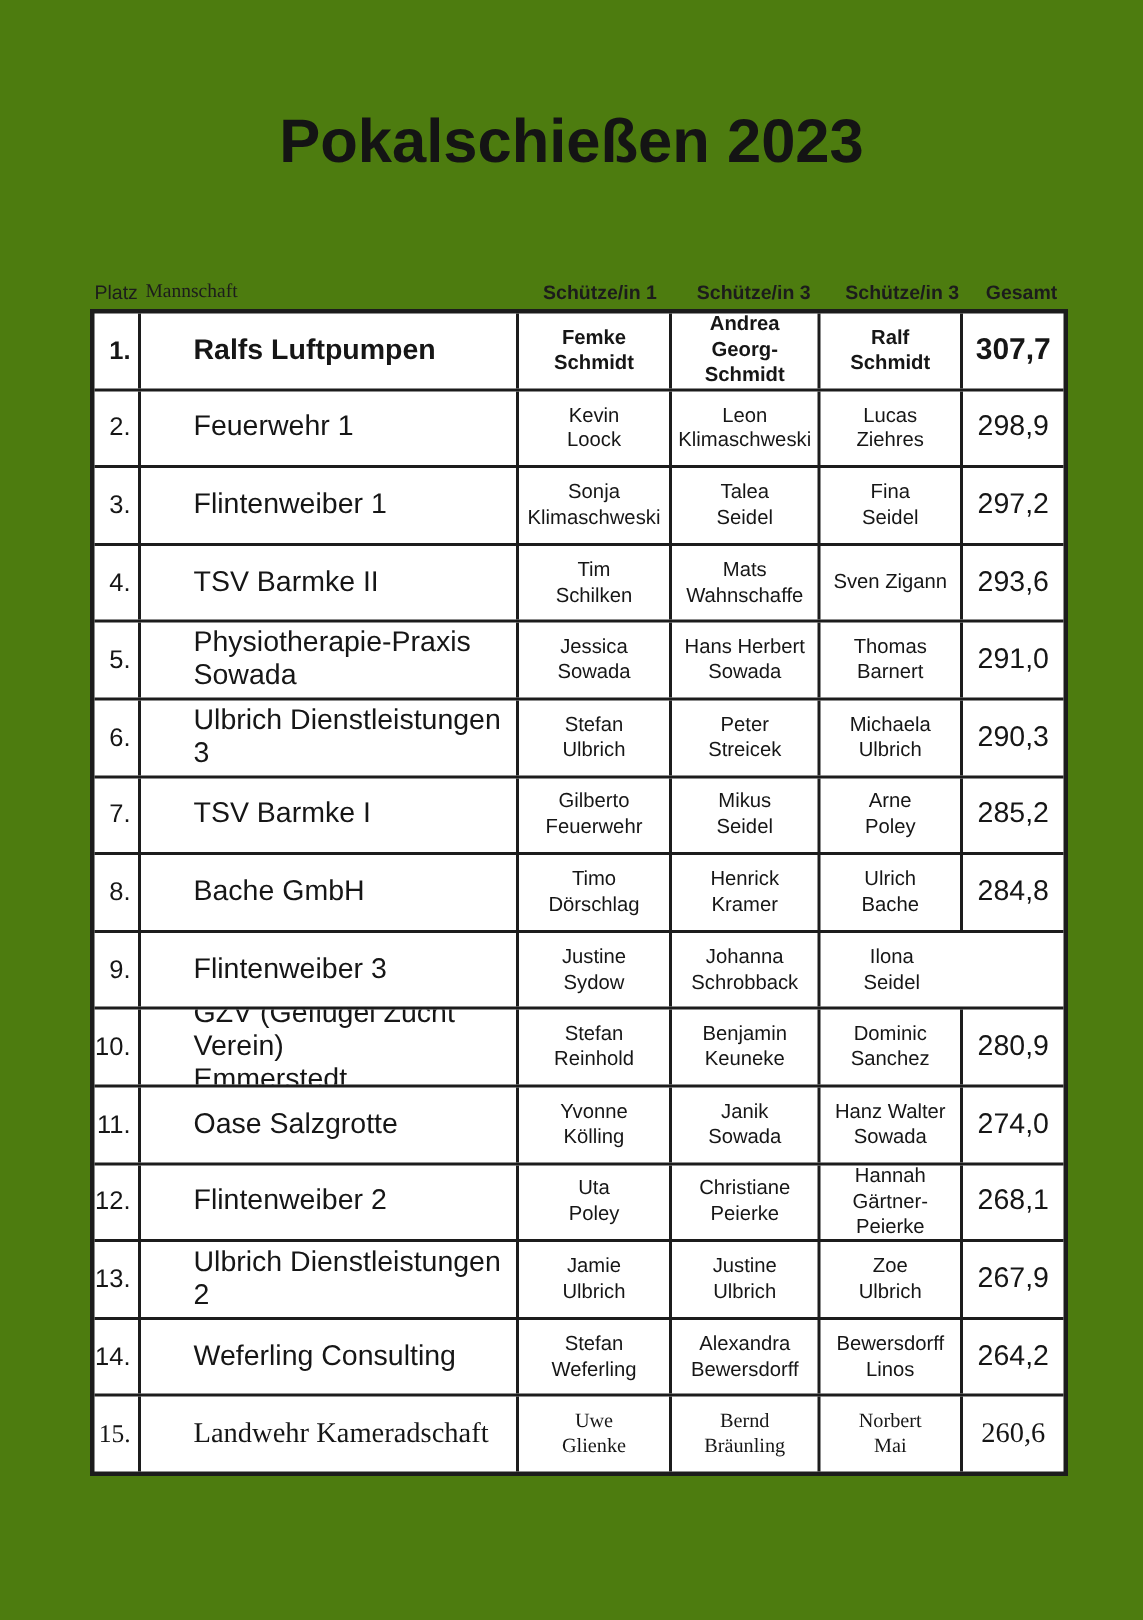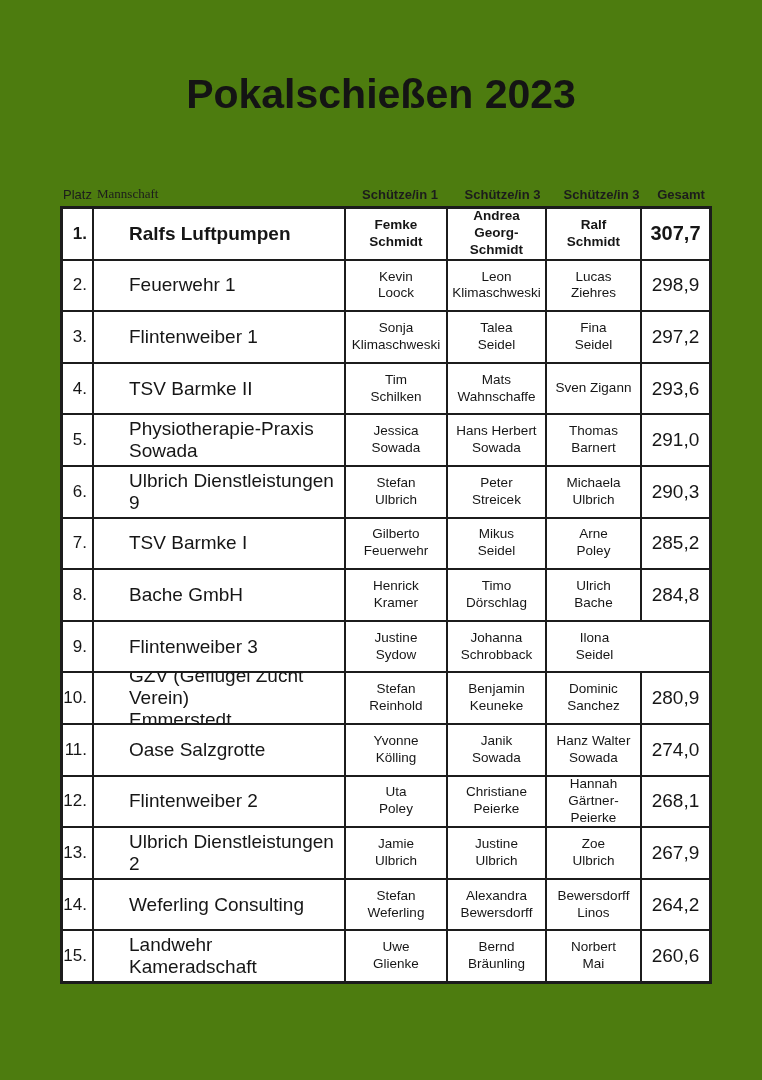--- a/index.html
+++ b/index.html
@@ -49,21 +49,21 @@
     border: 3px solid #1c1c1c;
     box-sizing: border-box;
     background: #ffffff;
   }
   .row {
     display: grid;
     grid-template-columns: 31px 252px 102px 99px 95px 1fr;
     height: 49.6px;
     border-bottom: 2px solid #1c1c1c;
   }
-  .row:last-child { border-bottom: none; }
+  .row:last-child { border-bottom: none; font-family: Liberation Serif, serif; }
   .cell {
     border-right: 2px solid #1c1c1c;
     display: flex;
     flex-direction: column;
     justify-content: center;
     overflow: hidden;
   }
   .cell:last-child { border-right: none; }
   .c-platz {
     font-size: 17px;
@@ -158,21 +158,21 @@
     <div class="cell c-sh">Jessica
 Sowada</div>
     <div class="cell c-sh">Hans Herbert
 Sowada</div>
     <div class="cell c-sh">Thomas
 Barnert</div>
     <div class="cell c-ges">291,0</div>
   </div>
         <div class="row">
     <div class="cell c-platz">6.</div>
-    <div class="cell c-team">Ulbrich Dienstleistungen 9</div>
+    <div class="cell c-team">Ulbrich Dienstleistungen 3</div>
     <div class="cell c-sh">Stefan
 Ulbrich</div>
     <div class="cell c-sh">Peter
 Streicek</div>
     <div class="cell c-sh">Michaela
 Ulbrich</div>
     <div class="cell c-ges">290,3</div>
   </div>
         <div class="row">
     <div class="cell c-platz">7.</div>
@@ -181,24 +181,24 @@
 Feuerwehr</div>
     <div class="cell c-sh">Mikus
 Seidel</div>
     <div class="cell c-sh">Arne
 Poley</div>
     <div class="cell c-ges">285,2</div>
   </div>
         <div class="row">
     <div class="cell c-platz">8.</div>
     <div class="cell c-team">Bache GmbH</div>
+    <div class="cell c-sh">Timo
+Dörschlag</div>
     <div class="cell c-sh">Henrick
 Kramer</div>
-    <div class="cell c-sh">Timo
-Dörschlag</div>
     <div class="cell c-sh">Ulrich
 Bache</div>
     <div class="cell c-ges">284,8</div>
   </div>
         <div class="row">
     <div class="cell c-platz">9.</div>
     <div class="cell c-team">Flintenweiber 3</div>
     <div class="cell c-sh">Justine
 Sydow</div>
     <div class="cell c-sh">Johanna

